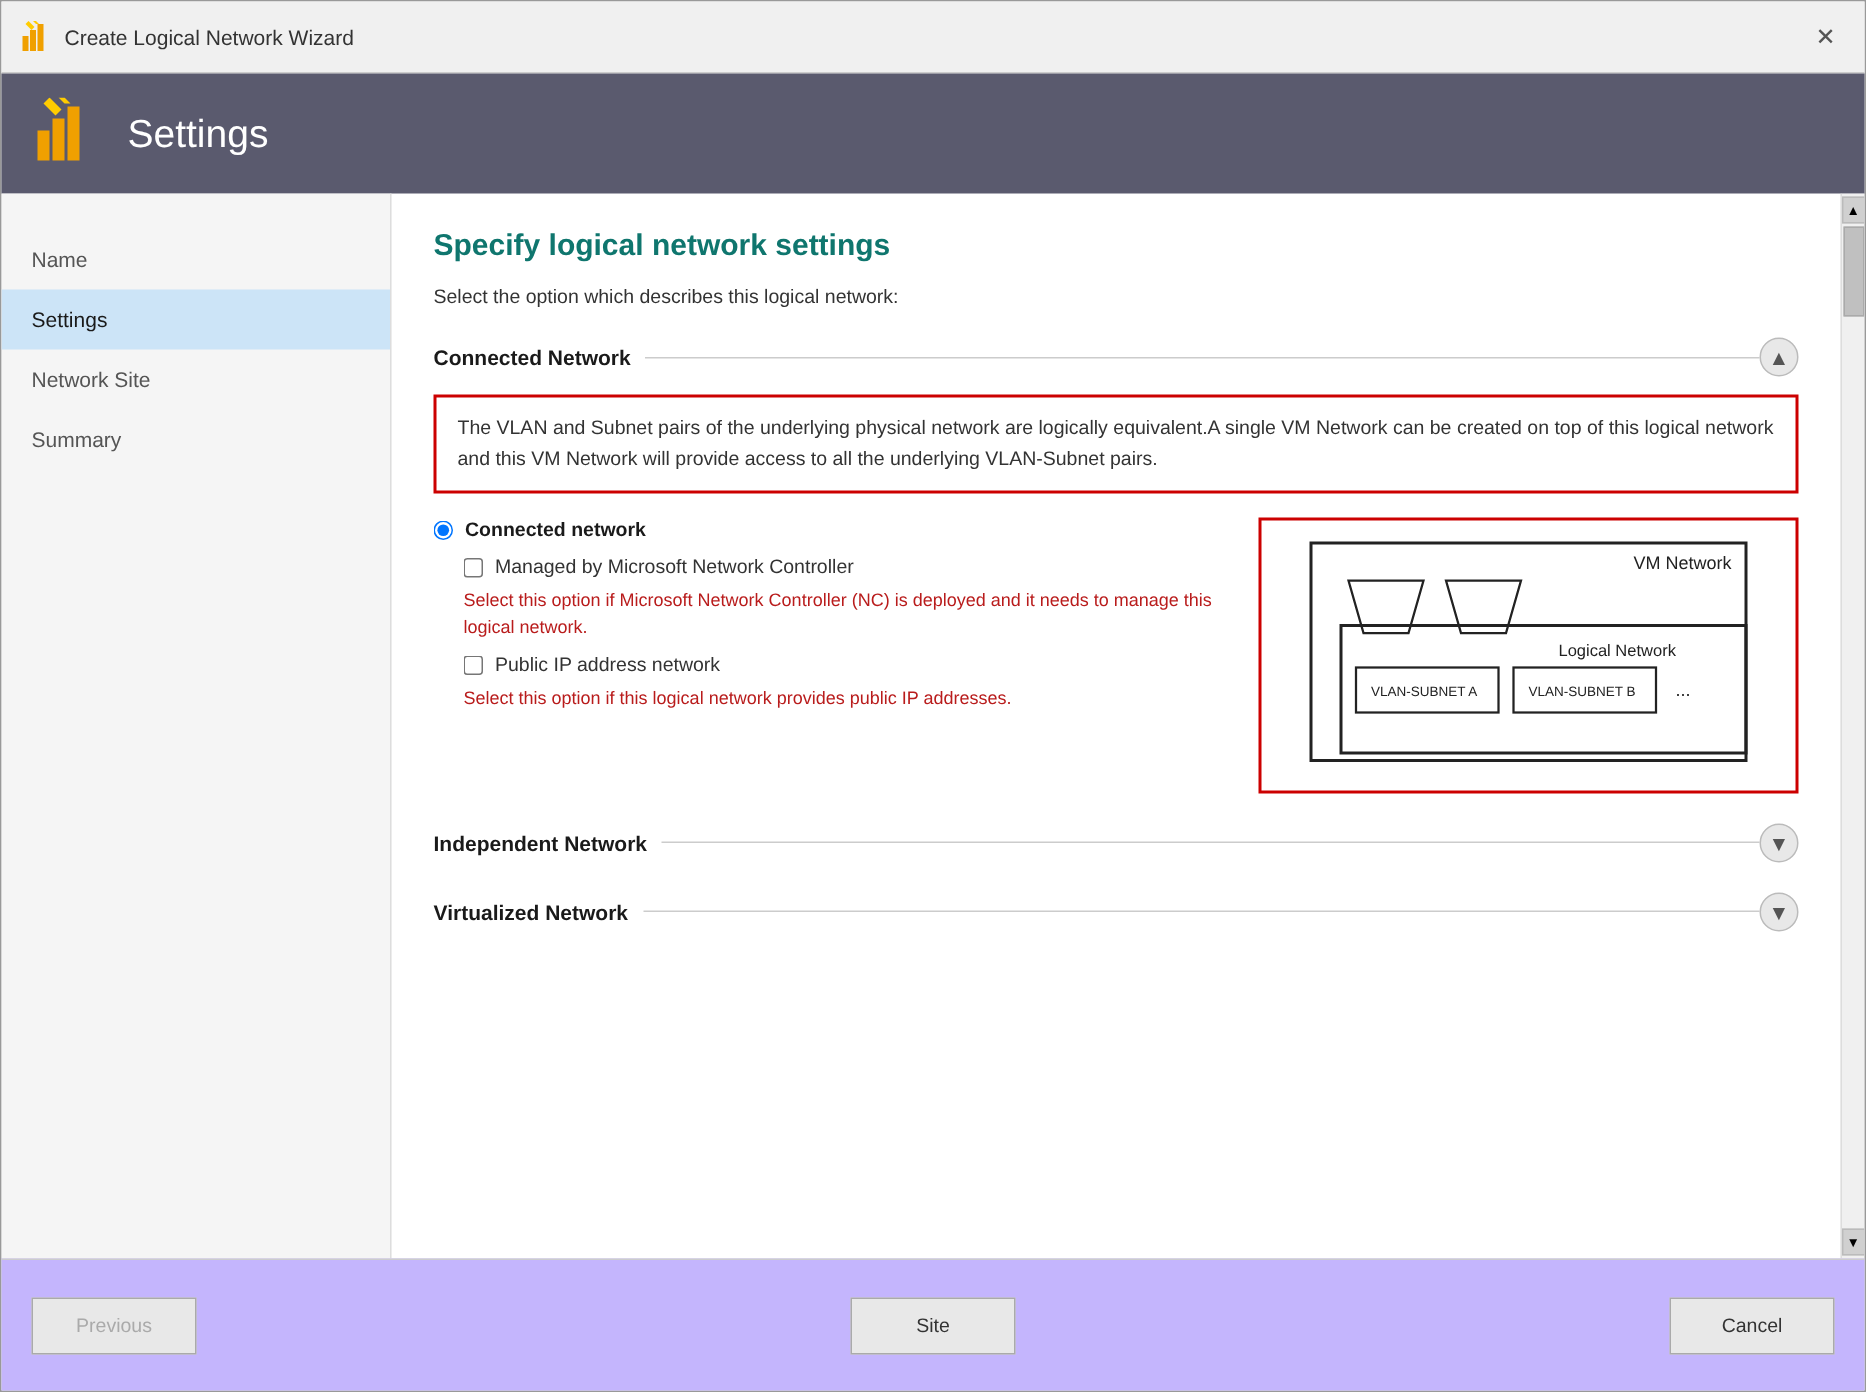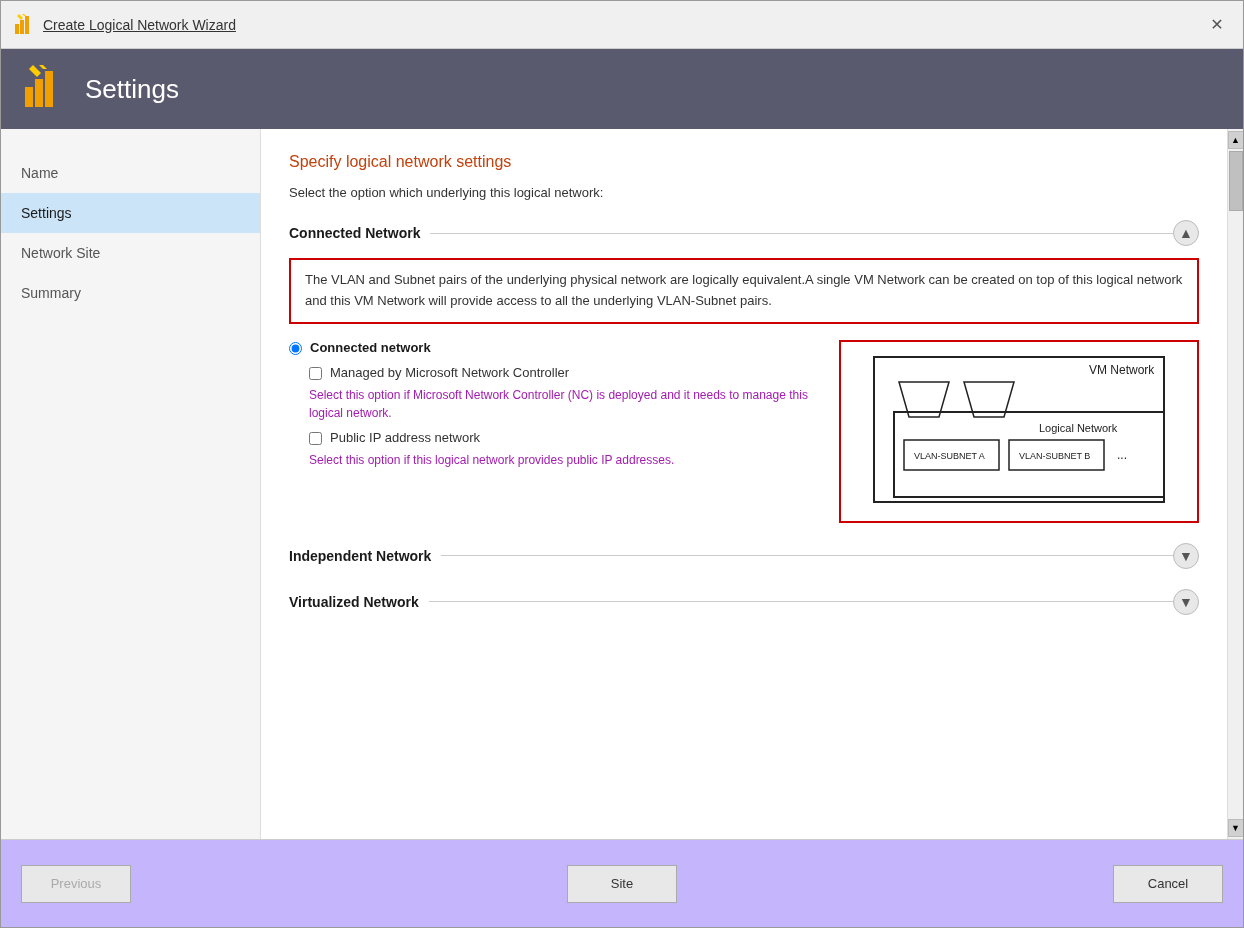--- a/index.html
+++ b/index.html
@@ -36,21 +36,20 @@
       align-items: center;
       gap: 8px;
     }
     .title-icon {
       width: 22px;
       height: 22px;
     }
     .title-text {
       font-size: 14px;
       color: #333;
-      text-decoration: underline;
     }
     .close-btn {
       width: 28px;
       height: 28px;
       display: flex;
       align-items: center;
       justify-content: center;
       cursor: pointer;
       font-size: 16px;
       color: #555;
@@ -131,23 +130,23 @@
     }
     .scrollbar-thumb {
       width: 14px;
       height: 60px;
       background: #c0c0c0;
       border: 1px solid #aaa;
       margin-top: 2px;
       cursor: pointer;
     }
     .page-title {
-      font-size: 16px;
-      color: #c2410c;
-      font-weight: 400;
+      font-size: 20px;
+      color: #0f766e;
+      font-weight: 700;
       margin-bottom: 14px;
     }
     .page-subtitle {
       font-size: 13px;
       color: #333;
       margin-bottom: 20px;
     }
     .section {
       margin-bottom: 20px;
     }
@@ -229,21 +228,21 @@
     .checkbox-option input[type="checkbox"] {
       margin-top: 2px;
       flex-shrink: 0;
     }
     .checkbox-label {
       font-size: 13px;
       color: #333;
     }
     .option-desc {
       font-size: 12px;
-      color: #a21caf;
+      color: #b91c1c;
       margin-left: 20px;
       margin-bottom: 8px;
       line-height: 1.5;
     }
     .diagram-box {
       width: 360px;
       flex-shrink: 0;
     }
     .diagram-inner {
       border: 2px solid #cc0000;
@@ -323,21 +322,21 @@
       </div>
       <div class="sidebar-item">
         <span>Summary</span>
       </div>
     </div>
 
     <div class="content-area">
       <div class="content-scroll">
 
         <div class="page-title">Specify logical network settings</div>
-        <div class="page-subtitle">Select the option which underlying this logical network:</div>
+        <div class="page-subtitle">Select the option which describes this logical network:</div>
 
         <div class="section">
           <div class="section-header">
             <div class="section-title-line">
               <span class="section-title">Connected Network</span>
               <div class="section-line"></div>
             </div>
             <div class="section-toggle">▲</div>
           </div>
 

